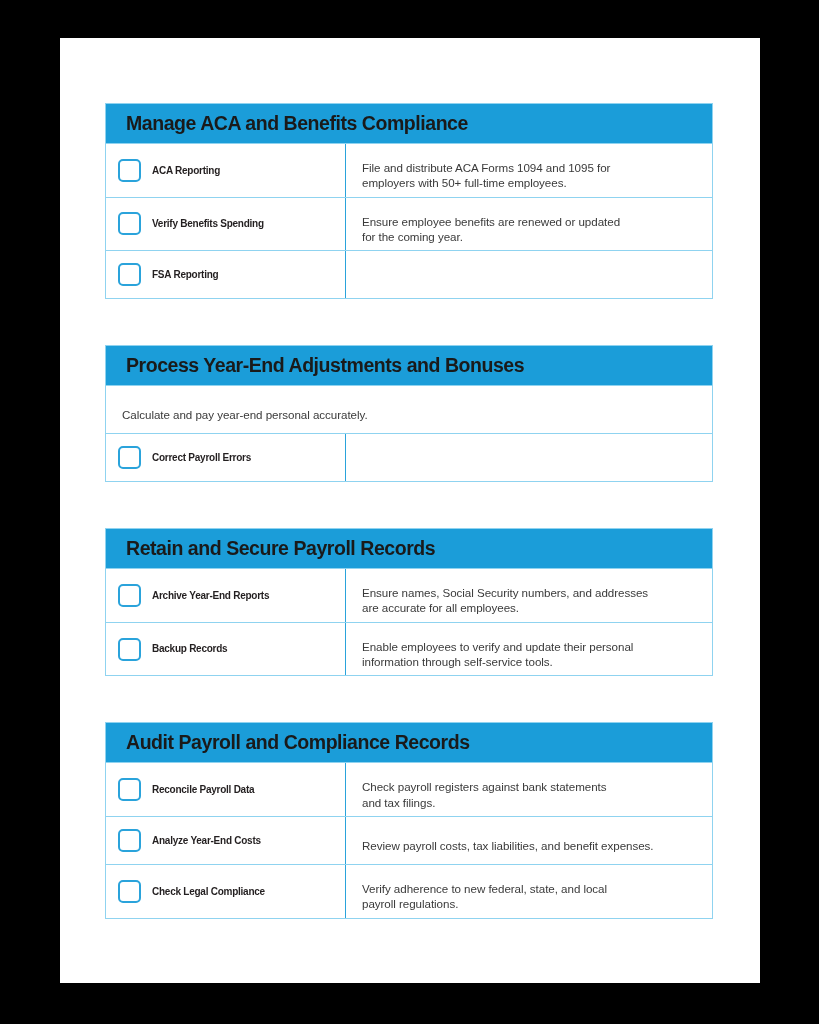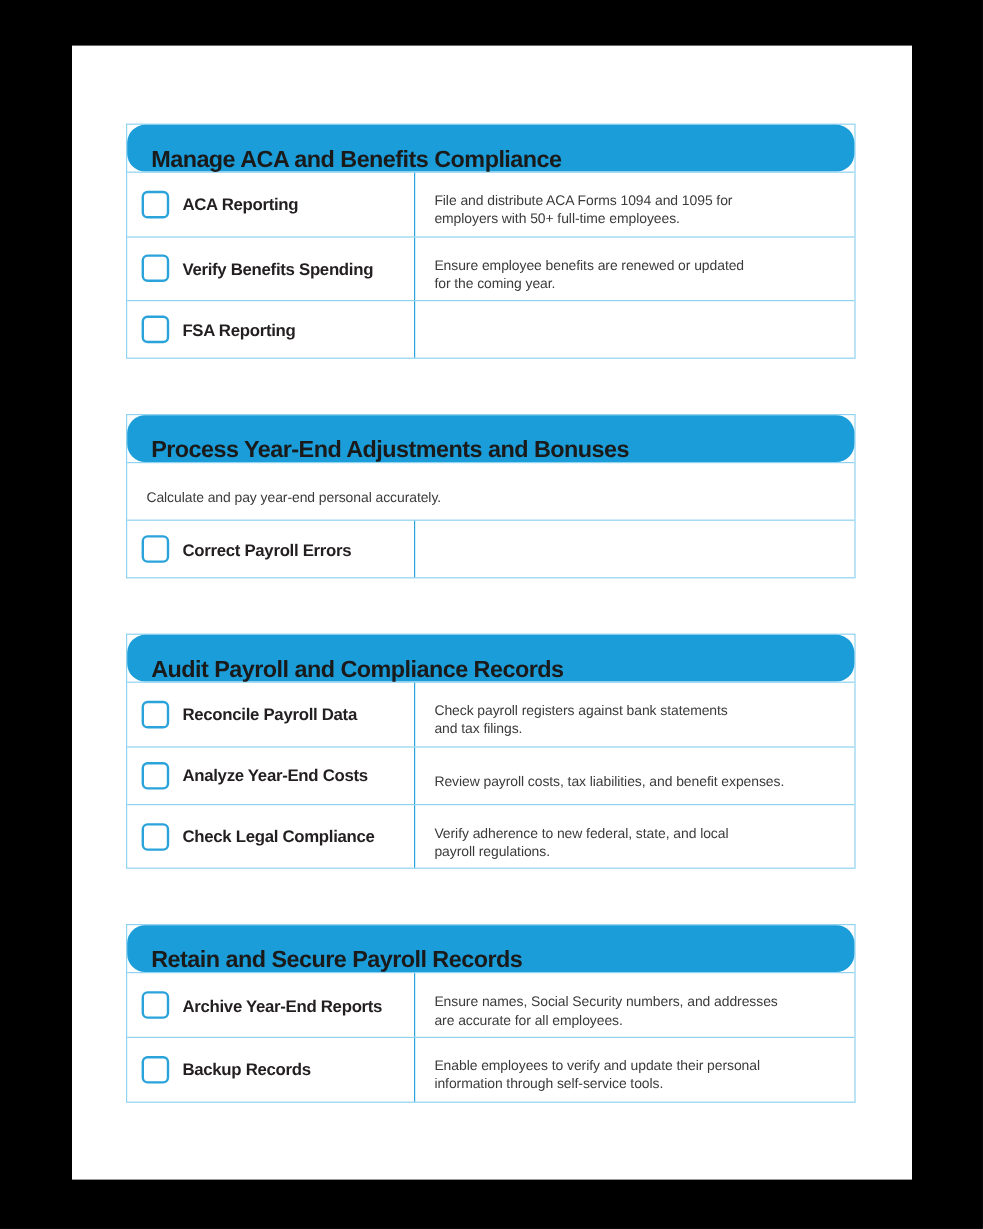--- a/index.html
+++ b/index.html
@@ -40,24 +40,23 @@
     background: #ffffff;
   }
   .section-card + .section-card {
     margin-top: 46px;
   }
 
   .section-header {
     background: #1B9DD9;
     height: 39px;
     display: flex;
-    align-items: flex-end;
+    align-items: center;
     padding: 0 0 0 20px;
     box-sizing: border-box;
-    border-radius: 15px;
   }
   .section-header-title {
     color: #1A1A1A;
     font-size: 19.5px;
     font-weight: bold;
     letter-spacing: -0.45px;
     line-height: 1;
     white-space: nowrap;
   }
 
@@ -87,21 +86,21 @@
     min-width: 19px;
     border: 2px solid #2AA3DB;
     border-radius: 5px;
     background: #ffffff;
     display: inline-block;
   }
 
   .task-label {
     margin-left: 11px;
     color: #231F20;
-    font-size: 14px;
+    font-size: 10px;
     font-weight: bold;
     letter-spacing: -0.25px;
     line-height: 1.15;
   }
 
   .task-right {
     flex: 1;
     box-sizing: border-box;
     display: flex;
     align-items: center;
@@ -163,20 +162,45 @@
         </div>
         <div class="task-row">
           <div class="task-left">
             <span class="checkbox-icon"></span>
             <span class="task-label">Correct Payroll Errors</span>
           </div>
         </div>
       </div>
       <div class="section-card">
         <div class="section-header">
+          <div class="section-header-title">Retain and Secure Payroll Records</div>
+        </div>
+        <div class="task-row">
+          <div class="task-left">
+            <span class="checkbox-icon"></span>
+            <span class="task-label">Archive Year-End Reports</span>
+          </div>
+          <div class="task-right">
+            <span class="task-desc">Ensure names, Social Security numbers, and addresses
+are accurate for all employees.</span>
+          </div>
+        </div>
+        <div class="task-row">
+          <div class="task-left">
+            <span class="checkbox-icon"></span>
+            <span class="task-label">Backup Records</span>
+          </div>
+          <div class="task-right">
+            <span class="task-desc">Enable employees to verify and update their personal
+information through self-service tools.</span>
+          </div>
+        </div>
+      </div>
+      <div class="section-card">
+        <div class="section-header">
           <div class="section-header-title">Audit Payroll and Compliance Records</div>
         </div>
         <div class="task-row">
           <div class="task-left">
             <span class="checkbox-icon"></span>
             <span class="task-label">Reconcile Payroll Data</span>
           </div>
           <div class="task-right">
             <span class="task-desc">Check payroll registers against bank statements
 and tax filings.</span>
@@ -195,39 +219,14 @@
           <div class="task-left">
             <span class="checkbox-icon"></span>
             <span class="task-label">Check Legal Compliance</span>
           </div>
           <div class="task-right">
             <span class="task-desc">Verify adherence to new federal, state, and local
 payroll regulations.</span>
           </div>
         </div>
       </div>
-      <div class="section-card">
-        <div class="section-header">
-          <div class="section-header-title">Retain and Secure Payroll Records</div>
-        </div>
-        <div class="task-row">
-          <div class="task-left">
-            <span class="checkbox-icon"></span>
-            <span class="task-label">Archive Year-End Reports</span>
-          </div>
-          <div class="task-right">
-            <span class="task-desc">Ensure names, Social Security numbers, and addresses
-are accurate for all employees.</span>
-          </div>
-        </div>
-        <div class="task-row">
-          <div class="task-left">
-            <span class="checkbox-icon"></span>
-            <span class="task-label">Backup Records</span>
-          </div>
-          <div class="task-right">
-            <span class="task-desc">Enable employees to verify and update their personal
-information through self-service tools.</span>
-          </div>
-        </div>
-      </div>
     </div>
 </div>
 
 </body></html>

